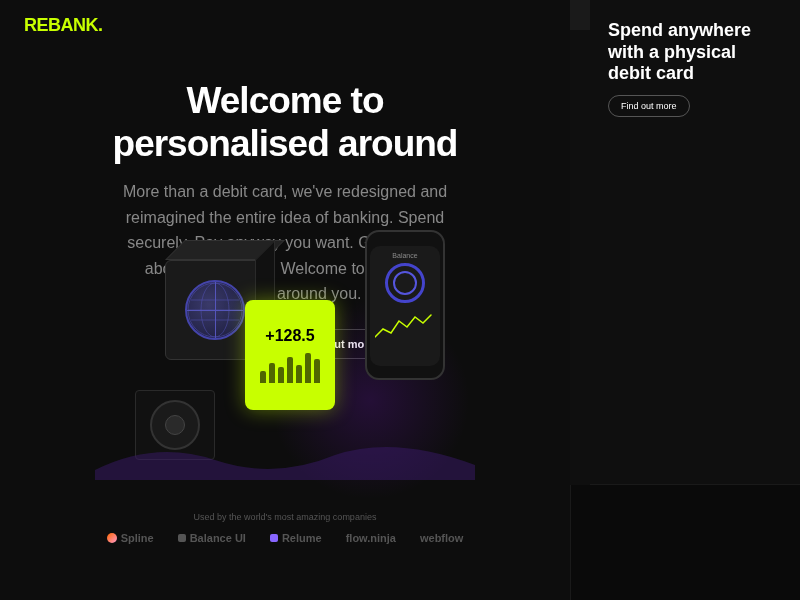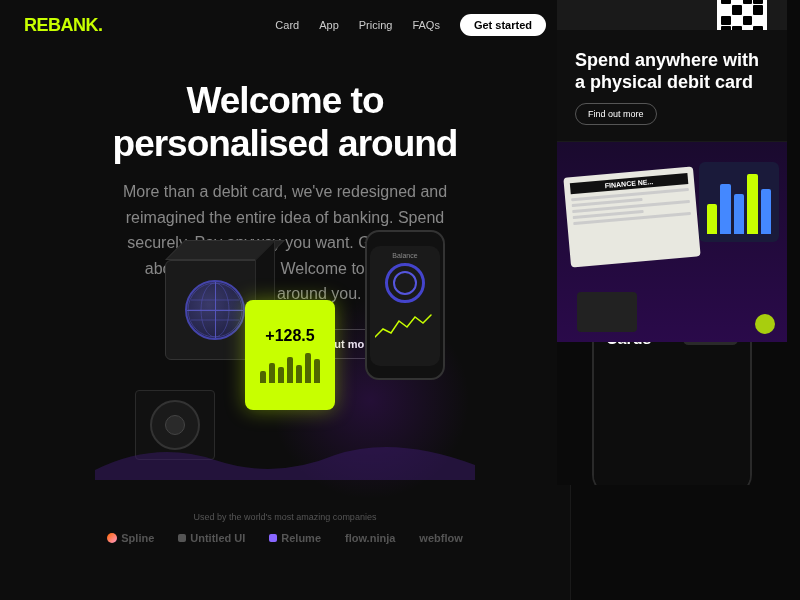--- a/index.html
+++ b/index.html
@@ -333,26 +333,26 @@
     .logo-square {
       width: 8px;
       height: 8px;
       border-radius: 2px;
       background: #555;
     }
 
     
     .right-panel {
       position: absolute;
-      right: 13px; top: 0;
+      right: 0; top: 0;
       width: 230px;
       height: 485px;
       background: #0f0f0f;
       display: flex;
-      flex-direction: column;
+      flex-direction: row;
     }
 
     
     .right-top {
       height: 30px;
       background: #1a1a1a;
       display: flex;
       align-items: center;
       justify-content: flex-end;
       padding-right: 20px;
@@ -589,27 +589,20 @@
 
   </style>
 </head>
 <body>
 
 <div class="main-panel">
 
   <nav class="navbar">
     <div class="logo">
       <span>REBANK</span><span style="color:#c8ff00;">.</span>
-    </div>
-    <div class="nav-links">
-      <span class="nav-link">Card</span>
-      <span class="nav-link">App</span>
-      <span class="nav-link">Pricing</span>
-      <span class="nav-link">FAQs</span>
-      <span class="nav-cta">Get started</span>
     </div>
   </nav>
 
   <div class="hero">
     <h1 class="hero-title">
       <span>Welcome to</span><br>
       <span>personalised around</span>
     </h1>
     <p class="hero-subtitle">More than a debit card, we've redesigned and reimagined the entire idea of banking. Spend securely. Pay anyway you want. Get insights about your money. Welcome to banking revolving around you.</p>
     <div class="hero-buttons">
@@ -675,21 +668,21 @@
 
   <div class="trusted">
     <p class="trusted-label">Used by the world's most amazing companies</p>
     <div class="trusted-logos">
       <div class="trusted-logo">
         <div style="width:10px;height:10px;border-radius:50%;background:linear-gradient(135deg,#ff6600,#ff99cc);"></div>
         <span>Spline</span>
       </div>
       <div class="trusted-logo">
         <div class="logo-square"></div>
-        <span>Untitled UI</span>
+        <span>Balance UI</span>
       </div>
       <div class="trusted-logo">
         <div style="width:8px;height:8px;background:#8866ff;border-radius:2px;"></div>
         <span>Relume</span>
       </div>
       <div class="trusted-logo">
         <span>flow.ninja</span>
       </div>
       <div class="trusted-logo">
         <span>webflow</span>

